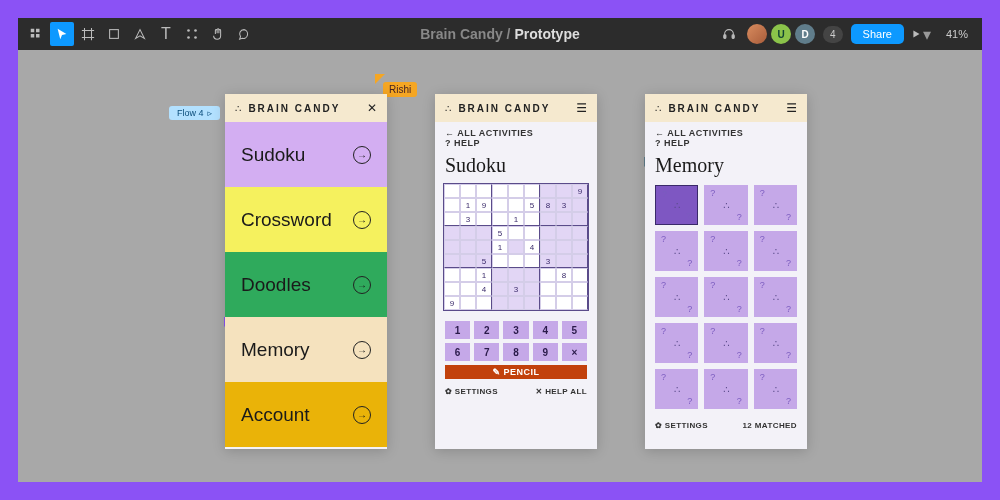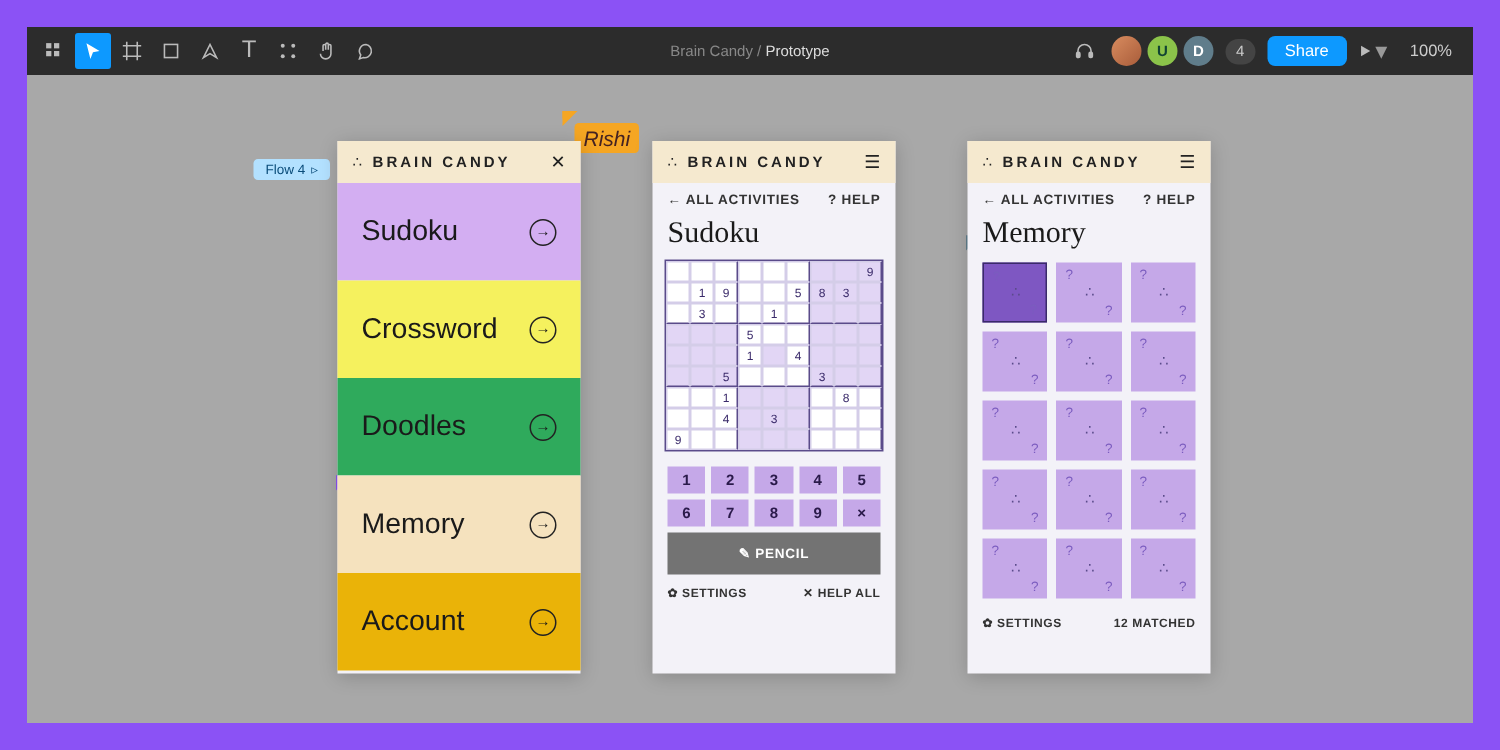--- a/index.html
+++ b/index.html
@@ -2,37 +2,37 @@
 <html><head>
 <meta charset="utf-8">
 <style>
   * { margin: 0; padding: 0; box-sizing: border-box; font-family: -apple-system, Helvetica, Arial, sans-serif; }
   body { background: #8b52f5; width: 1000px; height: 500px; overflow: hidden; }
   .inner-frame { position: absolute; inset: 18px; background: #a8a8a8; }
   .toolbar { position: absolute; left: 18px; right: 18px; top: 18px; height: 32px; background: #2c2c2c; display: flex; align-items: center; padding: 0 6px; color: #bbb; }
   .tool-btn { width: 24px; height: 24px; display: flex; align-items: center; justify-content: center; color: #bbb; margin-right: 2px; border-radius: 2px; }
   .tool-btn.active { background: #0d99ff; color: #fff; }
   .tool-btn svg { width: 14px; height: 14px; }
-  .toolbar-center { position: absolute; left: 50%; transform: translateX(-50%); color: #ddd; font-size: 10px; }
+  .toolbar-center { position: absolute; left: 50%; transform: translateX(-50%); color: #ddd; font-size: 14px; font-weight: bold; }
   .toolbar-center .muted { color: #888; }
   .toolbar-right { margin-left: auto; display: flex; align-items: center; gap: 4px; }
   .avatar { width: 20px; height: 20px; border-radius: 50%; display: flex; align-items: center; justify-content: center; font-size: 10px; color: #fff; font-weight: 600; }
   .avatar.img { background: linear-gradient(135deg,#d98c5f,#a85c3a); }
   .avatar.u { background: #8bc34a; color:#143; }
   .avatar.d { background: #607d8b; }
   .count-pill { background: #444; color: #ccc; font-size: 10px; padding: 3px 7px; border-radius: 10px; margin: 0 4px; }
   .share-btn { background: #0d99ff; color: #fff; font-size: 11px; padding: 4px 12px; border-radius: 5px; font-weight: 500; }
   .zoom { color: #ccc; font-size: 11px; margin: 0 8px; }
   .chev { color: #999; }
   .canvas { position: absolute; left: 18px; right: 18px; top: 50px; bottom: 18px; overflow:hidden; }
 
   .flow-label { position: absolute; left: 151px; top: 56px; background: #b3e1ff; color: #0a4c7a; font-size: 9px; padding: 2px 8px; border-radius: 3px; display: flex; align-items: center; gap: 4px; }
   .flow-label::after { content: "▹"; font-size: 9px; }
 
-  .cursor-label { position: absolute; font-size: 14px; color: #fff; padding: 2px 6px; border-radius: 3px; font-style: italic; }
+  .cursor-label { position: absolute; font-size: 10px; color: #fff; padding: 2px 6px; border-radius: 3px; }
   .cursor-label::before { content: ""; position: absolute; left: -8px; top: -8px; width: 0; height: 0; border: 5px solid transparent; }
   .cursor-rishi { background: #f5a623; left: 365px; top: 32px; color:#422; } .cursor-rishi::before { border-top-color: #f5a623; border-left-color: #f5a623; }
   .cursor-naoko { background: #8b52f5; left: 214px; top: 275px; } .cursor-naoko::before { border-top-color:#8b52f5; border-left-color:#8b52f5; }
   .cursor-urte  { background: #2e9b5a; left: 512px; top: 120px; } .cursor-urte::before { border-top-color:#2e9b5a; border-left-color:#2e9b5a; }
   .cursor-david { background: #607d8b; left: 634px; top: 115px; } .cursor-david::before { border-top-color:#607d8b; border-left-color:#607d8b; }
 
   .frame { position: absolute; background: #f3f2f8; box-shadow: 0 2px 12px rgba(0,0,0,.18); }
   .frame-header { height: 28px; background: #f5e9cf; display: flex; align-items: center; padding: 0 10px; gap: 6px; }
   .frame-header .dots { font-size: 10px; color:#222; letter-spacing: 1px; }
   .frame-header .title { font-size: 10px; font-weight: 700; letter-spacing: 2px; flex: 1; color:#222; }
@@ -43,31 +43,31 @@
   .menu-row { height: 65px; display: flex; align-items: center; justify-content: space-between; padding: 0 16px; font-family: Georgia, serif; font-size: 19px; color:#1a1a1a; }
   .menu-row .arrow { width: 18px; height: 18px; border: 1.5px solid #222; border-radius: 50%; display:flex; align-items:center; justify-content:center; font-size:10px; }
   .mr-sudoku    { background: #d3aef2; }
   .mr-crossword { background: #f5f15e; padding-left: 16px; }
   .mr-doodles   { background: #2faa5c; }
   .mr-memory    { background: #f5e2be; }
   .mr-account   { background: #eab308; }
 
   
   .f2 { left: 417px; top: 44px; width: 162px; height: 355px; }
-  .sub-bar { display:flex; justify-content:space-between; padding:6px 10px; font-size:9px; color:#333; font-weight:600; letter-spacing:.5px; }
+  .sub-bar { display:flex; justify-content:flex-start; padding:6px 10px; font-size:9px; color:#333; font-weight:600; letter-spacing:.5px;flex-direction:column; }
   .game-title { font-family: Georgia, serif; font-size: 20px; padding: 0 10px 4px; color:#1a1a1a; }
   .sudoku { margin: 2px 8px; background:#fff; border:1.5px solid #5a4b8a; }
   .sudoku-row { display:flex; }
   .sudoku-cell { flex:1; height:14px; font-size:8px; display:flex; align-items:center; justify-content:center; border:0.5px solid #d4cde8; color:#3a2a6a; }
   .sudoku-cell.b { background:#e2d6f5; }
   .sudoku .thick-r > .sudoku-cell { border-bottom:1.5px solid #5a4b8a; }
   .sudoku-row .sudoku-cell:nth-child(3n) { border-right:1.5px solid #5a4b8a; }
   .numpad { display:grid; grid-template-columns:repeat(5,1fr); gap:4px; padding:8px 10px 4px; }
   .numpad div { background:#c5a8e8; height:18px; display:flex; align-items:center; justify-content:center; font-size:10px; color:#2a1a4a; font-weight:600; }
-  .pencil { margin:0 10px; background:#737373; color:#fff; height:28px; display:flex; align-items:center; justify-content:center; font-size:9px; font-weight:600; letter-spacing:.5px; }
+  .pencil { margin:0 10px; background:#c2410c; color:#fff; height:14px; display:flex; align-items:center; justify-content:center; font-size:9px; font-weight:600; letter-spacing:.5px; }
   .foot-bar { display:flex; justify-content:space-between; padding:8px 10px; font-size:8px; color:#333; font-weight:600; letter-spacing:.4px; }
 
   
   .f3 { left: 627px; top: 44px; width: 162px; height: 355px; }
   .mem-grid { display:grid; grid-template-columns:repeat(3,1fr); gap:6px; padding:4px 10px; }
   .mem-card { background:#c5a8e8; height:40px; position:relative; display:flex; align-items:center; justify-content:center; color:#7b5cbf; font-size:11px; }
   .mem-card.dark { background:#7e57c2; border:1.5px solid #3a2a6a; }
   .mem-card::after { content:"?"; position:absolute; left:6px; top:3px; font-size:9px; }
   .mem-card::before { content:"?"; position:absolute; right:6px; bottom:3px; font-size:9px; }
   .mem-card .dots { font-size:10px; color:#5a4b8a; letter-spacing:-1px; }
@@ -146,21 +146,21 @@
     <div class="avatar u">U</div>
     <div class="avatar d">D</div>
     <div class="count-pill">4</div>
     <div class="share-btn">Share</div>
     <div class="tool-btn">
         <svg viewBox="0 0 16 16" fill="currentColor">
           <path d="M5 4l7 4-7 4z"></path>
         </svg>
         <span class="chev">▾</span>
       </div>
-    <div class="zoom">100%</div>
+    <div class="zoom">41%</div>
   </div>
 </div>
 
 <div class="canvas">
   <svg class="wires">
     <path d="M368 93 C 395 93, 395 170, 418 170"></path>
     <path d="M368 158 C 430 158, 400 40, 460 18"></path>
     <path d="M368 224 C 430 224, 600 40, 900 10"></path>
     <path d="M368 288 C 500 288, 560 200, 627 200"></path>
     <path d="M700 380 C 750 380, 780 290, 900 290"></path>

